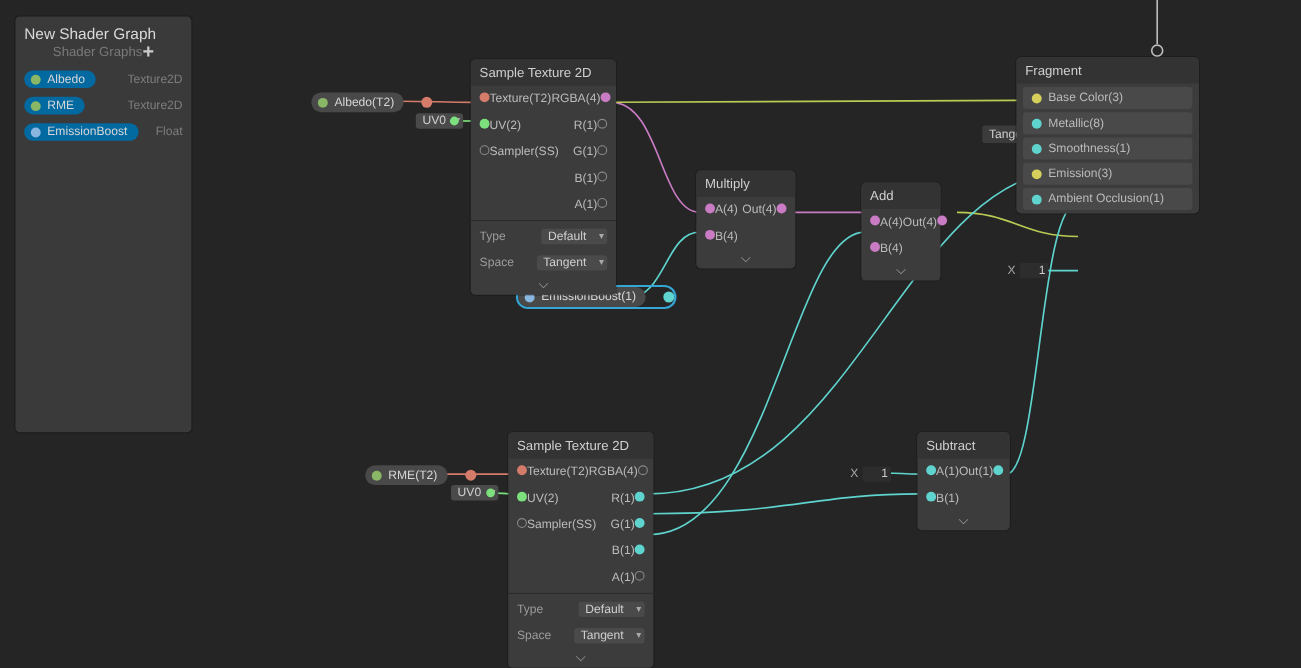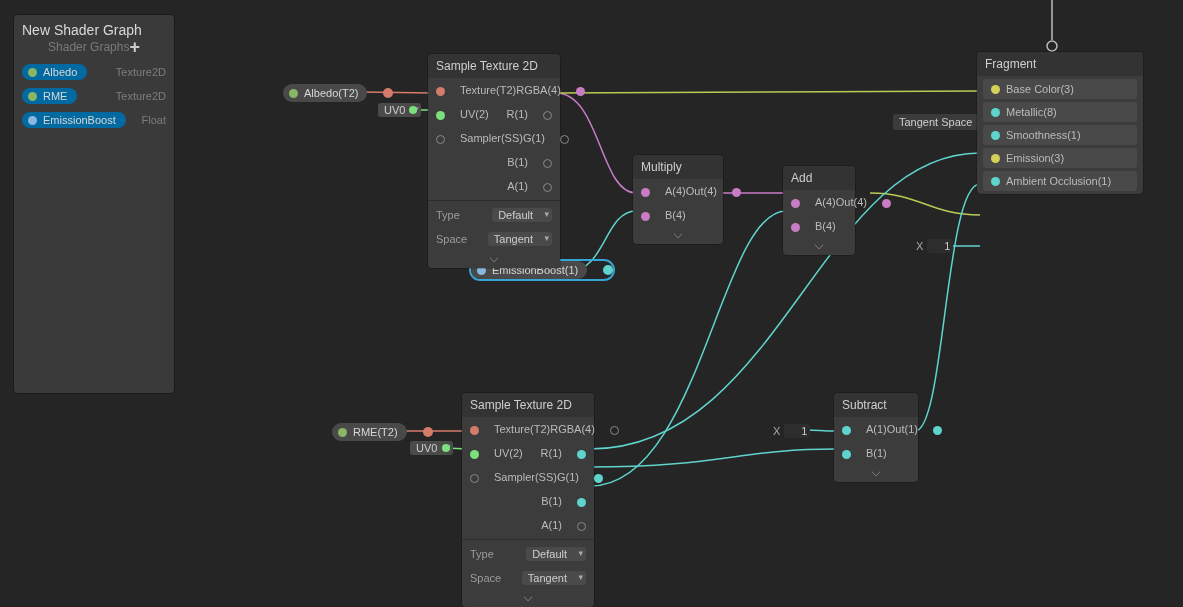--- a/index.html
+++ b/index.html
@@ -20,21 +20,21 @@
   .c-mag{background:#C97BC4}
   .c-salmon{background:#E08F7A}
   .c-teal{background:#5FD4CE}
   .c-green{background:#7CE07C}
   .c-yel{background:#D4D05B}
 
   
   .node{position:absolute;background:#3c3c3c;border-radius:4px;box-shadow:0 0 0 1px rgba(0,0,0,.2)}
   .node-head{background:#333333;border-top-left-radius:4px;border-top-right-radius:4px;padding:5px 8px;color:#cfcfcf;font-size:12px}
   .row{display:flex;justify-content:space-between;align-items:center;padding:3px 8px;min-height:18px}
-  .row .l,.row .r{display:flex;align-items:flex-end;gap:15px}
+  .row .l,.row .r{display:flex;align-items:flex-start;gap:0}
   .ring{width:9px;height:9px;border-radius:50%;border:1.5px solid #888;box-sizing:border-box}
   .sep{height:1px;background:#2d2d2d;margin:2px 0}
   .dd{background:#4a4a4a;border-radius:3px;padding:1px 19px 1px 6px;position:relative;color:#cfcfcf}
   .dd::after{content:"▾";position:absolute;right:3px;top:1px;font-size:9px;color:#aaa}
   .param{color:#9c9c9c}
   .chev{text-align:center;color:#9a9a9a;font-size:12px;padding-bottom:3px}
   .sel{box-shadow:0 0 0 2px #35a5d4,0 0 0 1px rgba(0,0,0,.2)}
 
   
   .chip{position:absolute;display:flex;align-items:center;gap:16px}
@@ -340,21 +340,21 @@
   <input value="1" style="">
 </div>
 
 <div class="valbox" style="left:916px;top:239px">
   <span>X</span>
   <input value="1" style="">
 </div>
 
 <div class="tspace" style="left:893px;top:114px">Tangent Space</div>
 
-<div class="node" style="left:977px;top:52px;width:166px">
+<div class="node" style="left:924px;top:52px;width:166px">
   <div class="node-head">Fragment</div>
   <div style="position:relative">
     <div class="frag-row">
         <span class="dot c-yel"></span>
         <span>Base Color(3)</span>
       </div>
     <div class="frag-row">
         <span class="dot c-teal"></span>
         <span>Metallic(8)</span>
       </div>

